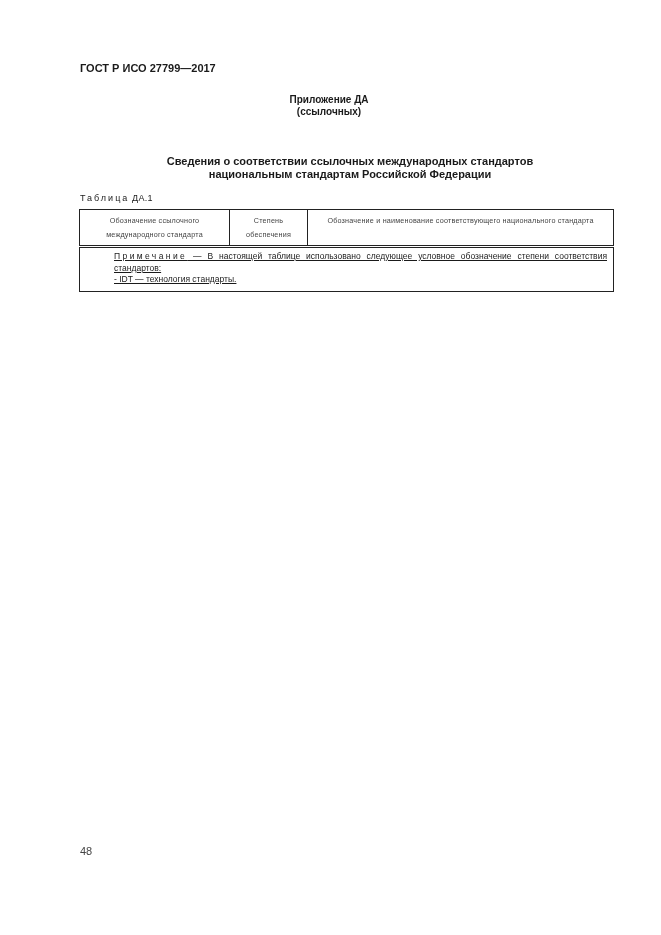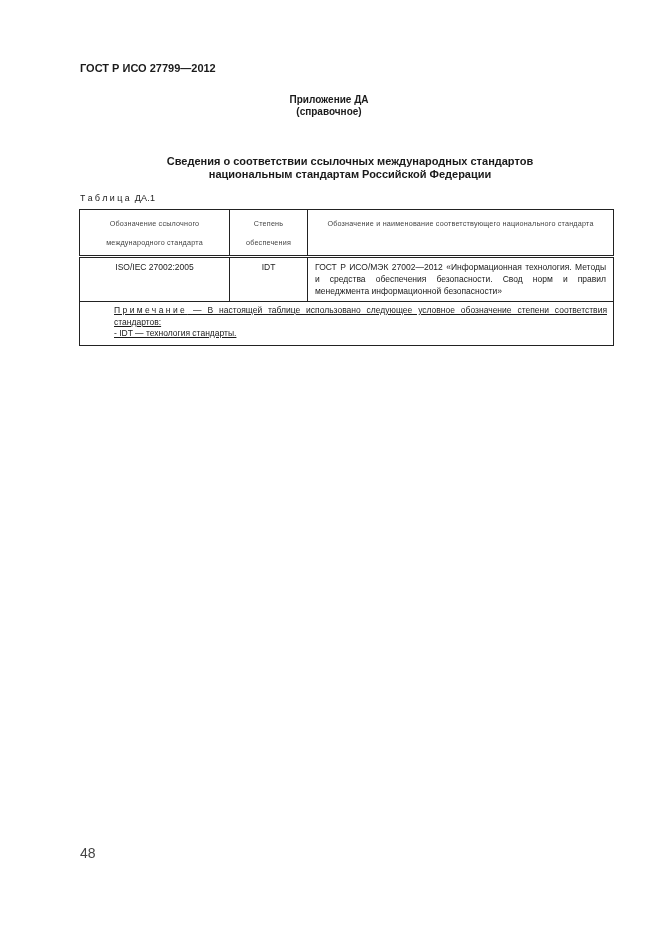--- a/index.html
+++ b/index.html
@@ -4,45 +4,45 @@
 <style>
   html, body { margin: 0; padding: 0; background: #ffffff; }
   body { width: 661px; height: 935px; position: relative; overflow: hidden;
          font-family: "Liberation Sans", sans-serif; color: #1a1a1a; }
   .abs { position: absolute; }
   .doc-code { left: 80px; top: 62px; font-size: 11px; font-weight: bold; }
   .annex { left: 0; width: 658px; text-align: center; top: 94px; font-size: 10px; font-weight: bold; line-height: 12px; }
   .annex .sub { font-weight: bold; }
   .title { left: 0; width: 700px; text-align: center; top: 155px; font-size: 11px; font-weight: bold; line-height: 13px; }
   .table-caption { left: 80px; top: 193px; font-size: 9px; letter-spacing: 0.3px; }
-  .table-caption .spaced { letter-spacing: 2px; font-family: Liberation Mono, monospace; }
+  .table-caption .spaced { letter-spacing: 2px; }
   table.std { position: absolute; left: 79px; top: 209px; width: 535px; border-collapse: collapse;
               font-size: 8.5px; line-height: 12px; }
   table.std td, table.std th { border: 1px solid #222; vertical-align: top; }
   table.std th { font-weight: normal; font-size: 7.2px; color: #444; letter-spacing: 0.2px;
-                 padding: 4px 3px 3px 3px; text-align: center; line-height: 19px; height: 24px; }
+                 padding: 4px 3px 3px 3px; text-align: center; line-height: 14px; height: 24px; }
   table.std thead tr { border-bottom: 3px double #222; }
   .c1 { width: 143px; }
   .c2 { width: 71px; }
   .c3 { width: auto; margin-top: 6px; }
   td.cell-center { text-align: center; padding: 3px 4px; }
   td.cell-left { text-align: justify; padding: 3px 7px 3px 7px; height: 37px; }
   td.note { padding: 3px 6px 5px 6px; font-size: 8.5px; line-height: 11.5px; }
   .note .lbl { letter-spacing: 2.4px; }
   .indent { padding-left: 28px; text-decoration: underline; }
-  .page-num { left: 80px; top: 845px; font-size: 14px; color: #444; }
+  .page-num { left: 80px; top: 845px; font-size: 11px; color: #444; }
 </style>
 </head>
 <body>
 
-<div class="abs doc-code">ГОСТ Р ИСО 27799—2012</div>
+<div class="abs doc-code">ГОСТ Р ИСО 27799—2017</div>
 
 <div class="abs annex">
   <div>Приложение ДА</div>
-  <div class="sub">(справочное)</div>
+  <div class="sub">(ссылочных)</div>
 </div>
 
 <div class="abs title">
   <div>Сведения о соответствии ссылочных международных стандартов</div>
   <div>национальным стандартам Российской Федерации</div>
 </div>
 
 <div class="abs table-caption">
   <span class="spaced">Таблица</span>
   <span>ДА.1</span>
@@ -51,25 +51,20 @@
 <table class="std">
   <thead>
     <tr>
       <th class="c1">Обозначение ссылочного международного стандарта</th>
       <th class="c2">Степень обеспечения</th>
       <th class="c3">Обозначение и наименование соответствующего национального стандарта</th>
     </tr>
   </thead>
   <tbody>
     <tr>
-      <td class="cell-center">ISO/IEC 27002:2005</td>
-      <td class="cell-center">IDT</td>
-      <td class="cell-left">ГОСТ Р ИСО/МЭК 27002—2012 «Информационная технология. Методы и средства обеспечения безопасности. Свод норм и правил менеджмента информационной безопасности»</td>
-    </tr>
-    <tr>
       <td class="note" colspan="3">
         <div class="indent" style="padding-left:28px;text-align:justify;"><span class="lbl">Примечание</span><span> — В настоящей таблице использовано следующее условное обозначение степени соответствия стандартов:</span></div>
         <div class="indent">- IDT — технология стандарты.</div>
       </td>
     </tr>
   </tbody>
 </table>
 
 <div class="abs page-num">48</div>
 

